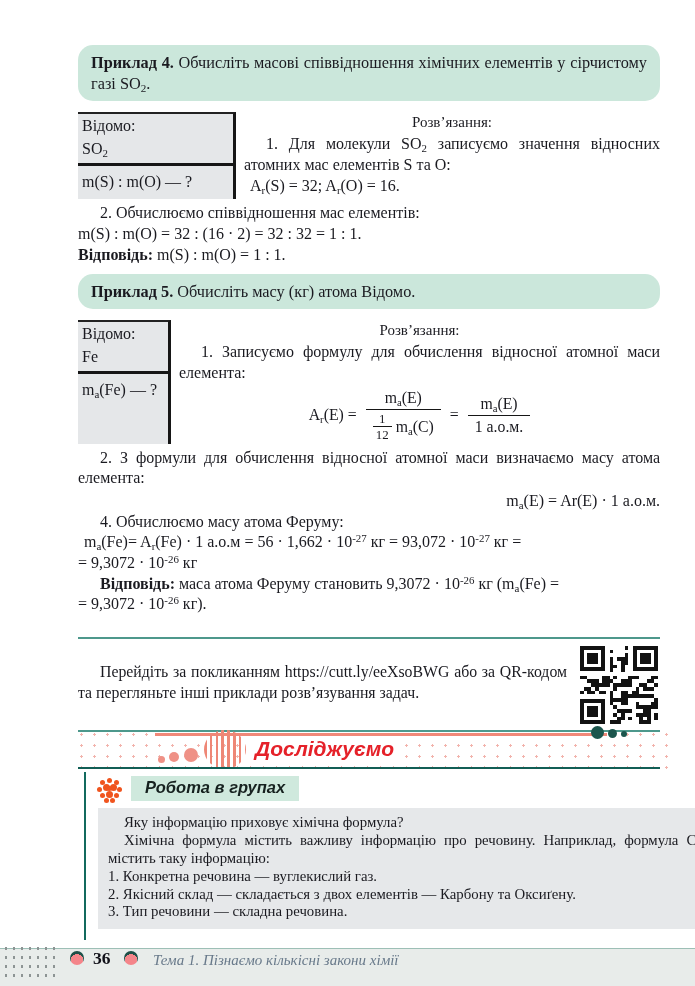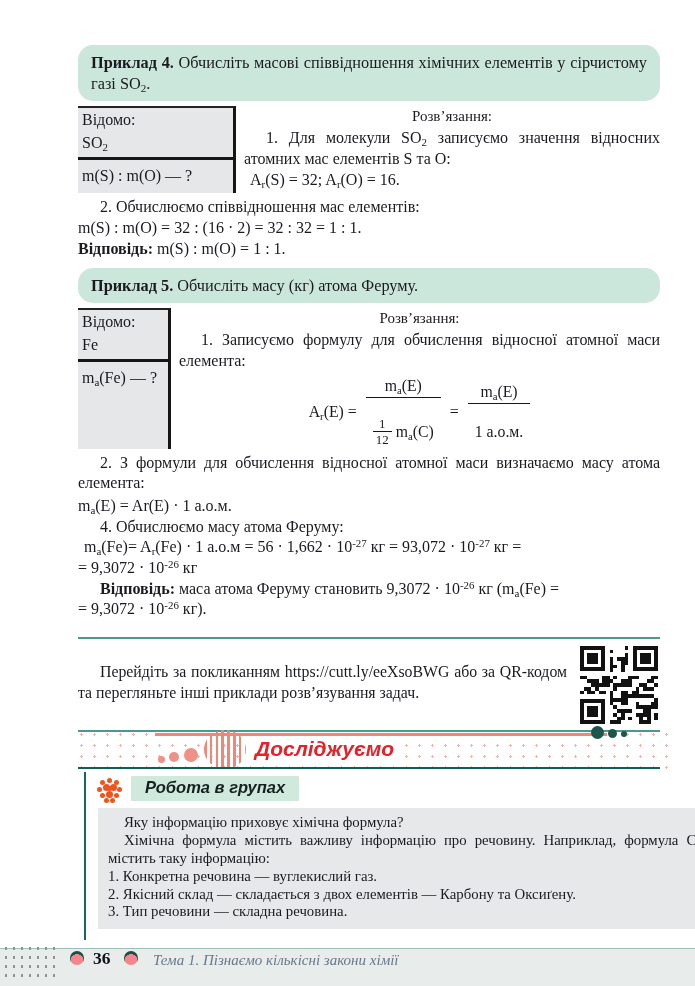--- a/index.html
+++ b/index.html
@@ -6,43 +6,43 @@
   .page{position:relative;width:695px;height:986px;background:#fff;overflow:hidden;
         font-family:"Liberation Serif","DejaVu Serif",serif;color:#1a1a20;}
 
   
   .main-flow{position:absolute;left:78px;top:45px;width:582px;}
 
   .example-box{background:#cbe7db;border-radius:15px;padding:7px 13px;font-size:16.3px;line-height:1.3;}
   .example-box p{margin:0;text-align:justify;}
   b{font-weight:700;}
 
-  .known-table{display:flex;margin-top:5px;margin-bottom:4px;align-items:stretch;}
+  .known-table{display:flex;margin-top:11px;margin-bottom:4px;align-items:stretch;}
   .known-col{background:#e5e7e9;border-top:2px solid #222;border-right:3px solid #161616;
              display:flex;flex-direction:column;box-sizing:border-box;flex:0 0 auto;}
   .t1 .known-col{width:158px;}
   .t2 .known-col{width:93px;}
   .known-top{border-bottom:3px solid #161616;padding:3px 2px 5px 4px;}
   .known-value{margin-top:5px;}
   .known-question{padding:7px 2px 8px 4px;}
   .solution-col{flex:1 1 auto;padding-left:8px;min-width:0;}
   .solution-label{text-align:center;padding:2px 0 3px;font-size:15px;}
 
   .para{font-size:16px;line-height:1.29;margin:0;text-align:justify;}
   .ind{text-indent:22px;}
   .ind-sm{padding-left:6px;text-align:left;}
-  .center{text-align:left;}
+  .center{text-align:right;}
   .mt2{margin-top:2px;} .mt6{margin-top:6px;}
 
   sub{font-size:68%;vertical-align:-0.25em;line-height:0;}
   sup{font-size:68%;vertical-align:0.45em;line-height:0;}
 
   
   .formula-row{display:flex;justify-content:center;align-items:center;gap:9px;margin:5px 0 2px;font-size:15.8px;}
-  .frac{display:inline-flex;flex-direction:column;gap:17px;}
+  .frac{display:inline-flex;flex-direction:column;}
   .frac .num{text-align:center;padding:0 7px 2px;border-bottom:1.6px solid #161616;}
   .frac .den{text-align:center;padding:2px 7px 0;display:flex;align-items:center;justify-content:center;gap:4px;}
   .mfrac{display:inline-flex;flex-direction:column;font-size:82%;line-height:1.05;}
   .mfrac .mnum{text-align:center;border-bottom:1.3px solid #161616;padding:0 3px 1px;}
   .mfrac .mden{text-align:center;padding:1px 3px 0;}
 
   
   .qr-section{position:absolute;left:78px;top:637px;width:582px;box-sizing:border-box;
               border-top:2px solid #4d988c;border-bottom:2px solid #4d988c;
               padding:7px 2px 6px 0;display:flex;gap:13px;align-items:flex-start;}
@@ -118,21 +118,21 @@
         <p class="para ind">1. Для молекули SO<sub>2</sub> записуємо значення відносних атомних мас елементів S та O:</p>
         <p class="para ind-sm">A<sub>r</sub>(S) = 32; A<sub>r</sub>(O) = 16.</p>
       </div>
     </div>
 
     <p class="para ind">2. Обчислюємо співвідношення мас елементів:</p>
     <p class="para">m(S) : m(O) = 32 : (16 · 2) = 32 : 32 = 1 : 1.</p>
     <p class="para"><b>Відповідь:</b><span> m(S) : m(O) = 1 : 1.</span></p>
 
     <section class="example-box mt6" style="margin-top:9px;">
-      <p><b>Приклад 5.</b><span> Обчисліть масу (кг) атома Феруму.</span></p>
+      <p><b>Приклад 5.</b><span> Обчисліть масу (кг) атома Відомо.</span></p>
     </section>
 
     <div class="known-table t2">
       <div class="known-col">
         <div class="known-top">
           <div>Відомо:</div>
           <div class="known-value">Fe</div>
         </div>
         <div class="known-question">m<sub>a</sub>(Fe) — ?</div>
       </div>

